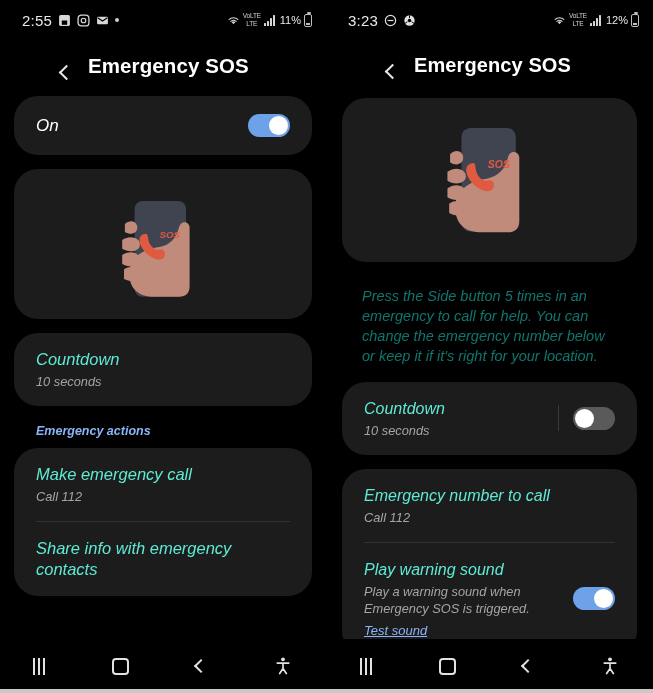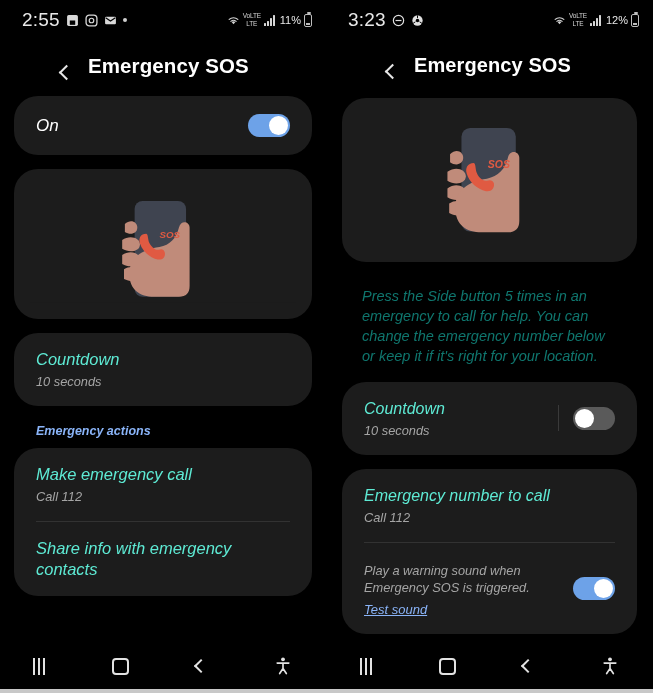--- a/index.html
+++ b/index.html
@@ -22,21 +22,21 @@
 
   
   .statusbar {
     height: 40px;
     display: flex; align-items: center;
     padding: 0 14px 0 22px;
     color: #e8e8e8;
     font-size: 13px;
   }
   .sb-left { display: flex; align-items: center; gap: 6px; }
-  .sb-time { font-size: 19px; letter-spacing: .2px; }
+  .sb-time { font-size: 15px; letter-spacing: .2px; }
   .sb-spacer { flex: 1; }
   .sb-right { display: flex; align-items: center; gap: 3px; }
   .sb-pct { font-size: 11px; margin-left: 2px; }
   .mini-ico { width: 13px; height: 13px; display: inline-block; }
   .dot-ico { width: 4px; height: 4px; border-radius: 50%; background: #cfcfcf; display:inline-block; }
   .batt {
     width: 8px; height: 13px; border: 1.2px solid #bdbdbd; border-radius: 2px;
     position: relative; display:inline-block;
   }
   .batt::before {
@@ -376,20 +376,21 @@
 
         <div class="card">
           <div class="row">
             <div class="row-title">Emergency number to call</div>
             <div class="row-sub">Call 112</div>
           </div>
           <div class="divider"></div>
           <div class="row">
             <div class="row-flex">
               <div class="row-text">
+                <div class="row-title">Play warning sound</div>
                 <div class="row-sub">Play a warning sound when Emergency SOS is triggered.</div>
                 <span class="link">Test sound</span>
               </div>
               <span class="toggle on">
                   <span class="knob"></span>
                 </span>
             </div>
           </div>
         </div>
 

